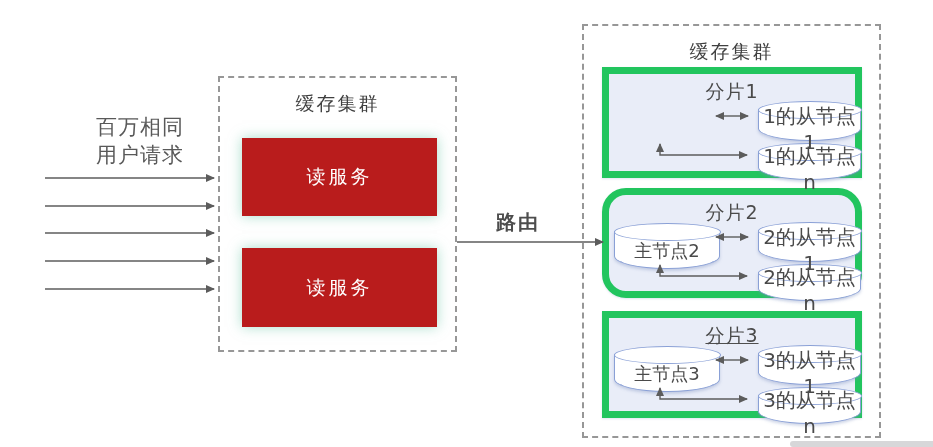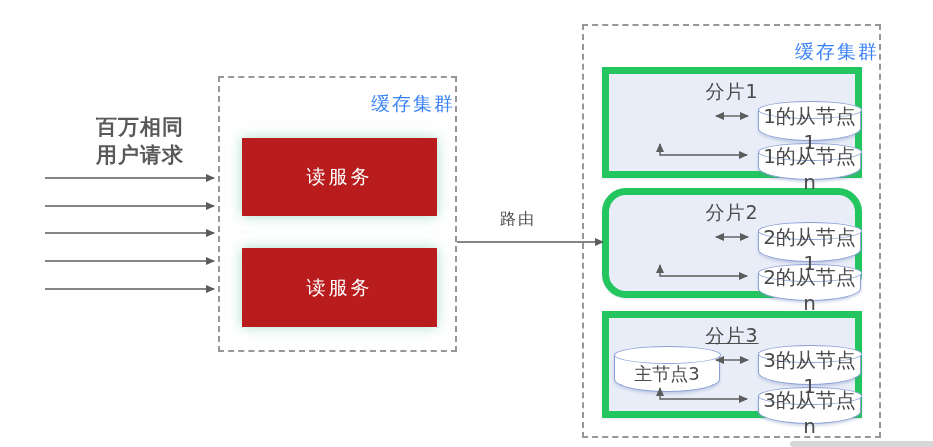--- a/index.html
+++ b/index.html
@@ -17,37 +17,37 @@
   
   .dashed-box {
     position: absolute;
     border: 2px dashed #979797;
     background: transparent;
   }
   .app-cluster  { left: 218px; top: 76px;  width: 239px; height: 276px; }
   .cache-cluster{ left: 582px; top: 24px;  width: 299px; height: 414px; }
   .box-title {
     display: block;
-    text-align: right;
+    text-align: center;
     margin-top: 13px;
     font-size: 19px;
     letter-spacing: 2px;
-    color: #3b82f6;
+    color: #404040;
     font-weight: 500;
   }
 
   
   .left-label {
     position: absolute;
     left: 60px; top: 113px; width: 160px;
     text-align: center;
     font-size: 21px;
     line-height: 28px;
     color: #595959;
-    font-weight: 700;
+    font-weight: 400;
     white-space: pre-line;
     letter-spacing: 1px;
   }
 
   
   .service {
     position: absolute;
     left: 22px;
     width: 195px;
     display: flex;
@@ -60,24 +60,24 @@
     box-shadow: 0 0 12px rgba(96,193,160,0.55);
   }
   .service-1 { top: 60px;  height: 78px; }
   .service-2 { top: 170px; height: 79px; }
 
   
   .route-label {
     position: absolute;
     left: 478px; top: 209px; width: 80px;
     text-align: center;
-    font-size: 16px;
+    font-size: 20px;
     letter-spacing: 2px;
     color: #4d4d4d;
-    font-weight: 400;
+    font-weight: 700;
   }
 
   
   .shard {
     position: absolute;
     left: 18px;
     width: 260px;
     background: #e9edf8;
     border: 7px solid #22c55e;
     box-shadow: 0 1px 2px rgba(130,150,200,0.25);
@@ -170,20 +170,23 @@
       <div class="cylinder slave-1">
         <span class="cyl-label">1的从节点1</span>
       </div>
       <div class="cylinder slave-n">
         <span class="cyl-label">1的从节点n</span>
       </div>
     </div>
 
     <div class="shard shard-2">
       <span class="shard-title">分片2</span>
+      <div class="cylinder master">
+        <span class="cyl-label">主节点2</span>
+      </div>
       <div class="cylinder slave-1">
         <span class="cyl-label">2的从节点1</span>
       </div>
       <div class="cylinder slave-n">
         <span class="cyl-label">2的从节点n</span>
       </div>
     </div>
 
     <div class="shard shard-3">
       <span class="shard-title">分片3</span>

